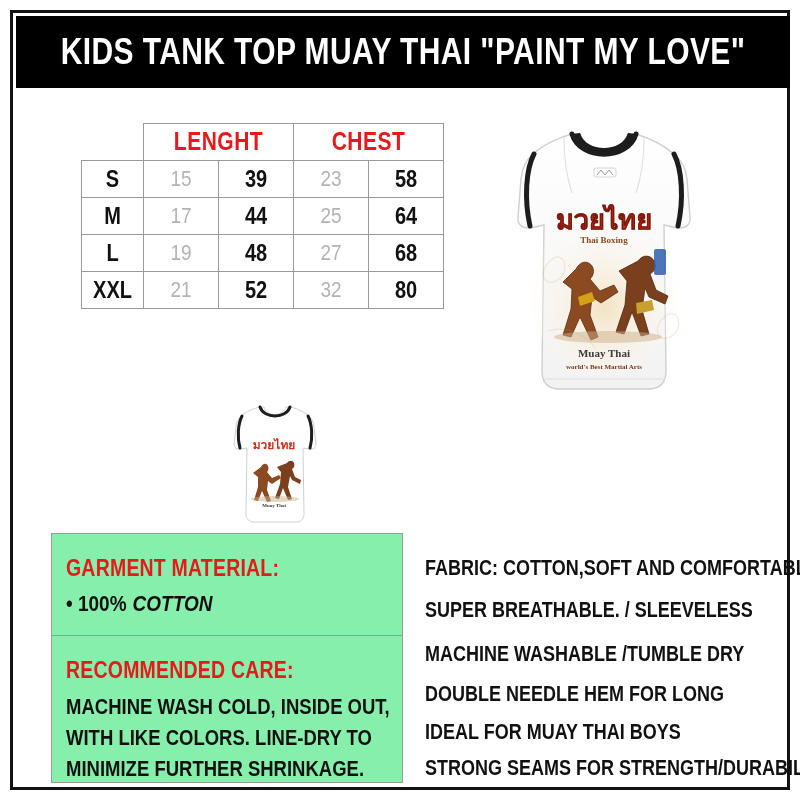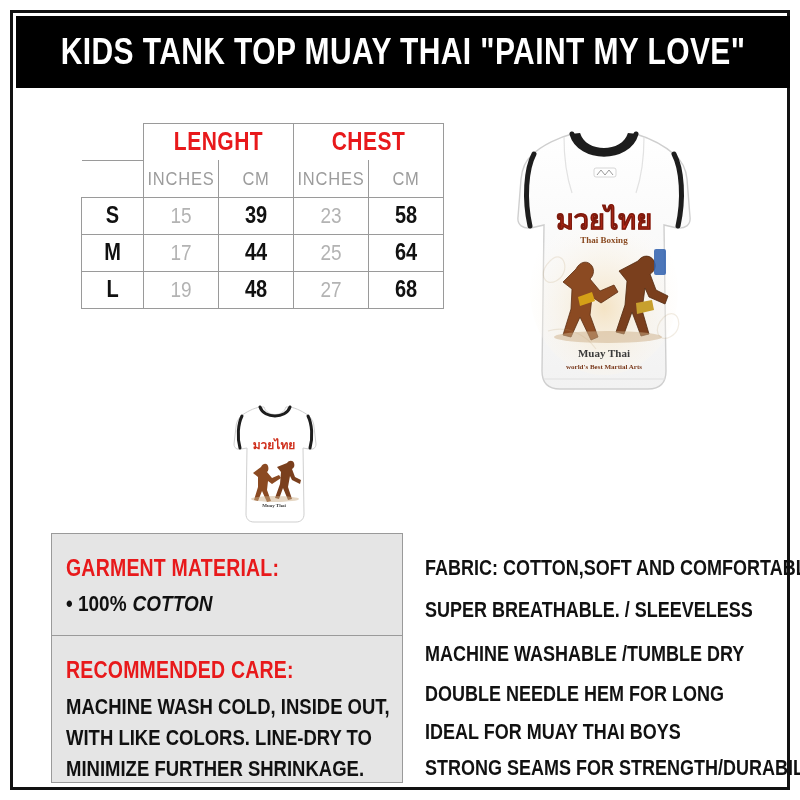--- a/index.html
+++ b/index.html
@@ -135,21 +135,21 @@
 
   
   .info-left {
     position: absolute;
     left: 38px;
     top: 520px;
     width: 352px;
     height: 250px;
     border: 1px solid #9a9a9a;
     box-sizing: border-box;
-    background: #e5e5e5;
+    background: #86efac;
   }
   .info-left .sep {
     position: absolute;
     left: 0; right: 0;
     top: 101px;
     height: 1px;
     background: #9a9a9a;
   }
   .gm-title, .care-title {
     color: #e8191b;
@@ -220,35 +220,20 @@
       <tbody>
         <tr>
           <td class="blank-cell"></td>
           <td class="hdr-group" colspan="2">
             <span class="grp-label">LENGHT</span>
           </td>
           <td class="hdr-group" colspan="2">
             <span class="grp-label">CHEST</span>
           </td>
         </tr>
-        <tr>
-          <td class="no-left no-top"></td>
-          <td class="no-top">
-            <span class="sub-label">INCHES</span>
-          </td>
-          <td class="no-top">
-            <span class="sub-label">CM</span>
-          </td>
-          <td class="no-top">
-            <span class="sub-label">INCHES</span>
-          </td>
-          <td class="no-top">
-            <span class="sub-label">CM</span>
-          </td>
-        </tr>
 
         <tr>
           <td><span class="sz">S</span></td>
           <td><span class="inch">15</span></td>
           <td><span class="cm">39</span></td>
           <td><span class="inch">23</span></td>
           <td><span class="cm">58</span></td>
         </tr>
         <tr>
           <td><span class="sz">M</span></td>
@@ -256,20 +241,27 @@
           <td><span class="cm">44</span></td>
           <td><span class="inch">25</span></td>
           <td><span class="cm">64</span></td>
         </tr>
         <tr>
           <td><span class="sz">L</span></td>
           <td><span class="inch">19</span></td>
           <td><span class="cm">48</span></td>
           <td><span class="inch">27</span></td>
           <td><span class="cm">68</span></td>
+        </tr>
+        <tr>
+          <td><span class="sz">XXL</span></td>
+          <td><span class="inch">21</span></td>
+          <td><span class="cm">52</span></td>
+          <td><span class="inch">32</span></td>
+          <td><span class="cm">80</span></td>
         </tr>
       </tbody>
     </table>
 
     <div class="photo-main">
       <svg class="shirt-svg" viewBox="0 0 272 300" xmlns="http://www.w3.org/2000/svg">
         <defs>
           <linearGradient id="bodyGrad" x1="0" y1="0" x2="0" y2="1">
             <stop offset="0%" stop-color="#ffffff"></stop>
             <stop offset="100%" stop-color="#f2f2f2"></stop>

